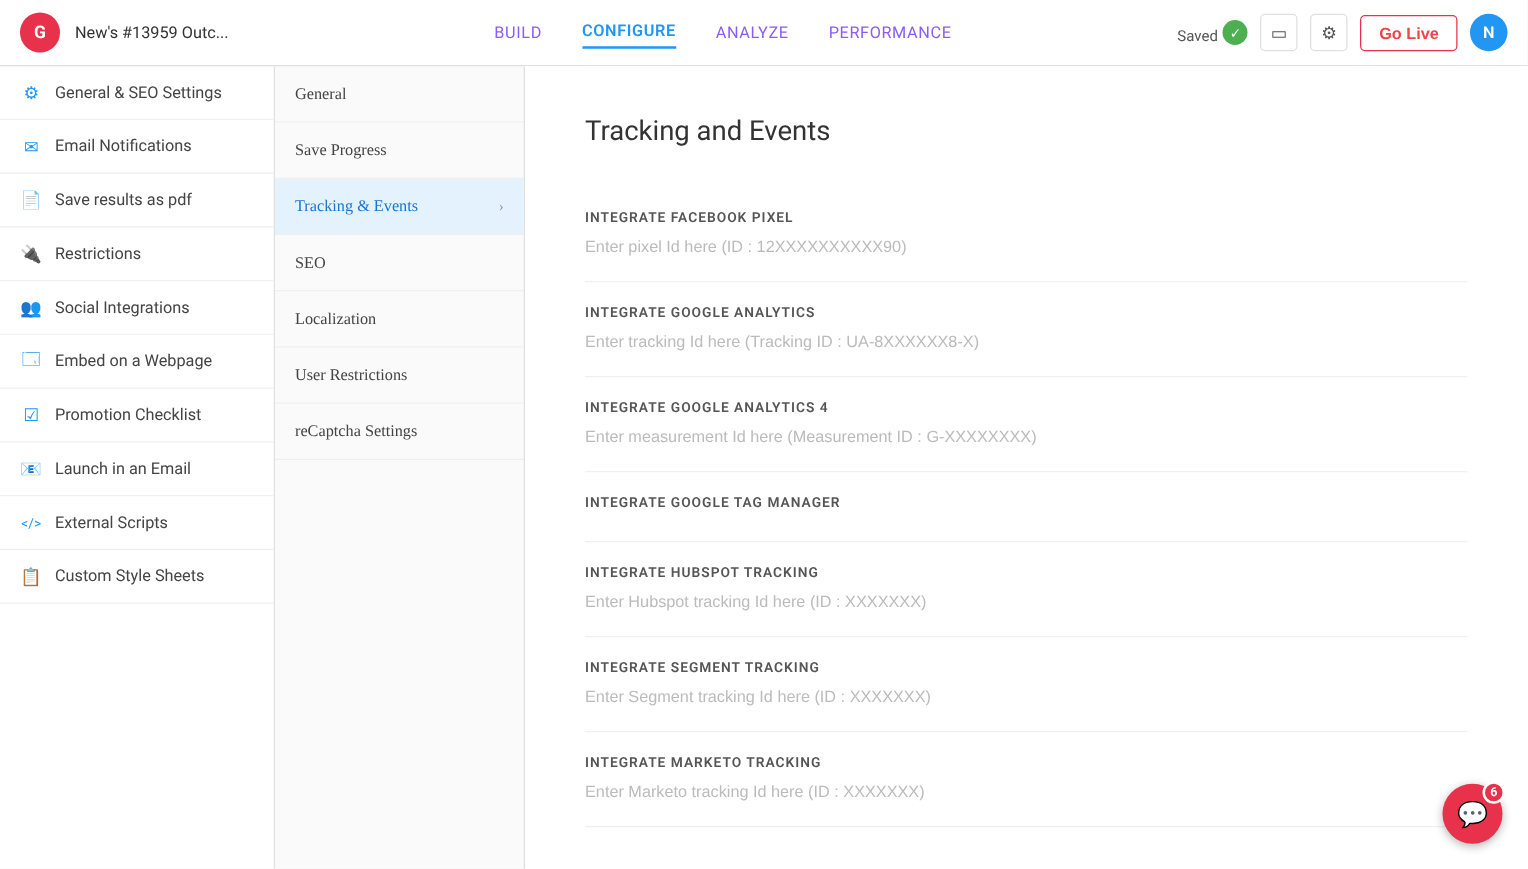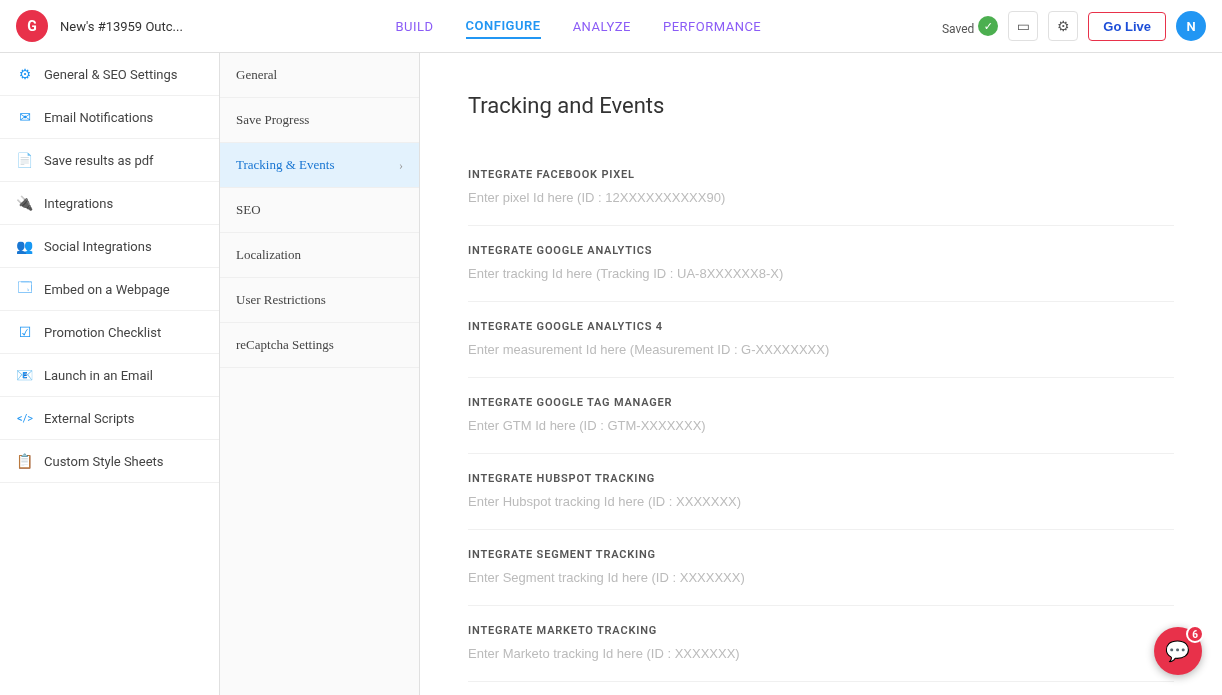--- a/index.html
+++ b/index.html
@@ -81,21 +81,21 @@
       background: #fff;
       display: flex; align-items: center; justify-content: center;
       cursor: pointer;
       color: #555;
       font-size: 14px;
     }
     .go-live-btn {
       padding: 6px 14px;
       border: 1px solid #e8314a;
       background: #fff;
-      color: #1d4ed8;
+      color: #ef4444;
       border-radius: 4px;
       font-size: 13px;
       font-weight: 600;
       cursor: pointer;
     }
     .user-avatar {
       width: 30px; height: 30px;
       border-radius: 50%;
       background: #2196f3;
       color: white;
@@ -273,21 +273,21 @@
     <div class="sidebar-item">
       <span class="sidebar-icon">✉</span>
       <span>Email Notifications</span>
     </div>
     <div class="sidebar-item">
       <span class="sidebar-icon">📄</span>
       <span>Save results as pdf</span>
     </div>
     <div class="sidebar-item">
       <span class="sidebar-icon">🔌</span>
-      <span>Integrations</span>
+      <span>Restrictions</span>
     </div>
     <div class="sidebar-item">
       <span class="sidebar-icon">👥</span>
       <span>Social Integrations</span>
     </div>
     <div class="sidebar-item">
       <span class="sidebar-icon">🗔</span>
       <span>Embed on a Webpage</span>
     </div>
     <div class="sidebar-item">
@@ -346,21 +346,20 @@
       <input class="tracking-input" type="text" placeholder="Enter tracking Id here (Tracking ID : UA-8XXXXXX8-X)" style="">
     </div>
 
     <div class="tracking-item">
       <div class="tracking-label">INTEGRATE GOOGLE ANALYTICS 4</div>
       <input class="tracking-input" type="text" placeholder="Enter measurement Id here (Measurement ID : G-XXXXXXXX)" style="">
     </div>
 
     <div class="tracking-item">
       <div class="tracking-label">INTEGRATE GOOGLE TAG MANAGER</div>
-      <input class="tracking-input" type="text" placeholder="Enter GTM Id here (ID : GTM-XXXXXXX)" style="">
     </div>
 
     <div class="tracking-item">
       <div class="tracking-label">INTEGRATE HUBSPOT TRACKING</div>
       <input class="tracking-input" type="text" placeholder="Enter Hubspot tracking Id here (ID : XXXXXXX)" style="">
     </div>
 
     <div class="tracking-item">
       <div class="tracking-label">INTEGRATE SEGMENT TRACKING</div>
       <input class="tracking-input" type="text" placeholder="Enter Segment tracking Id here (ID : XXXXXXX)" style="">

